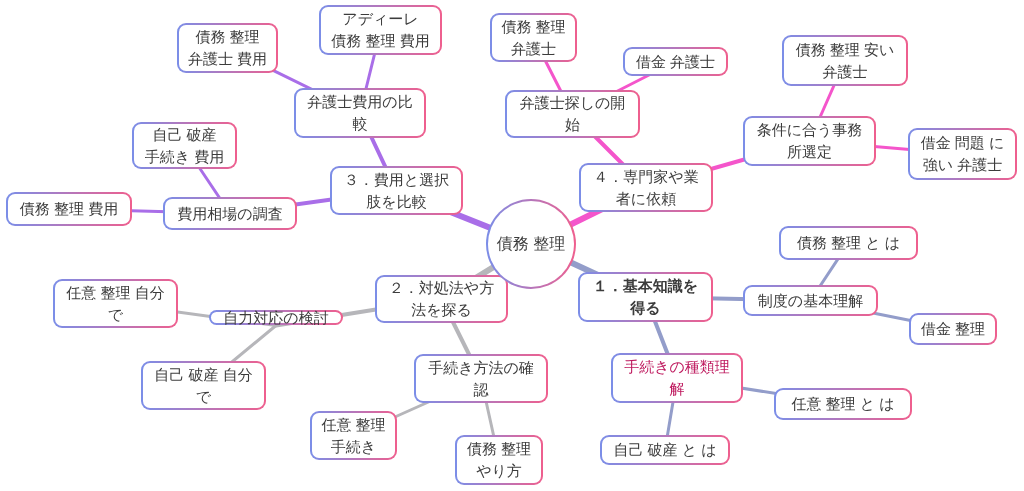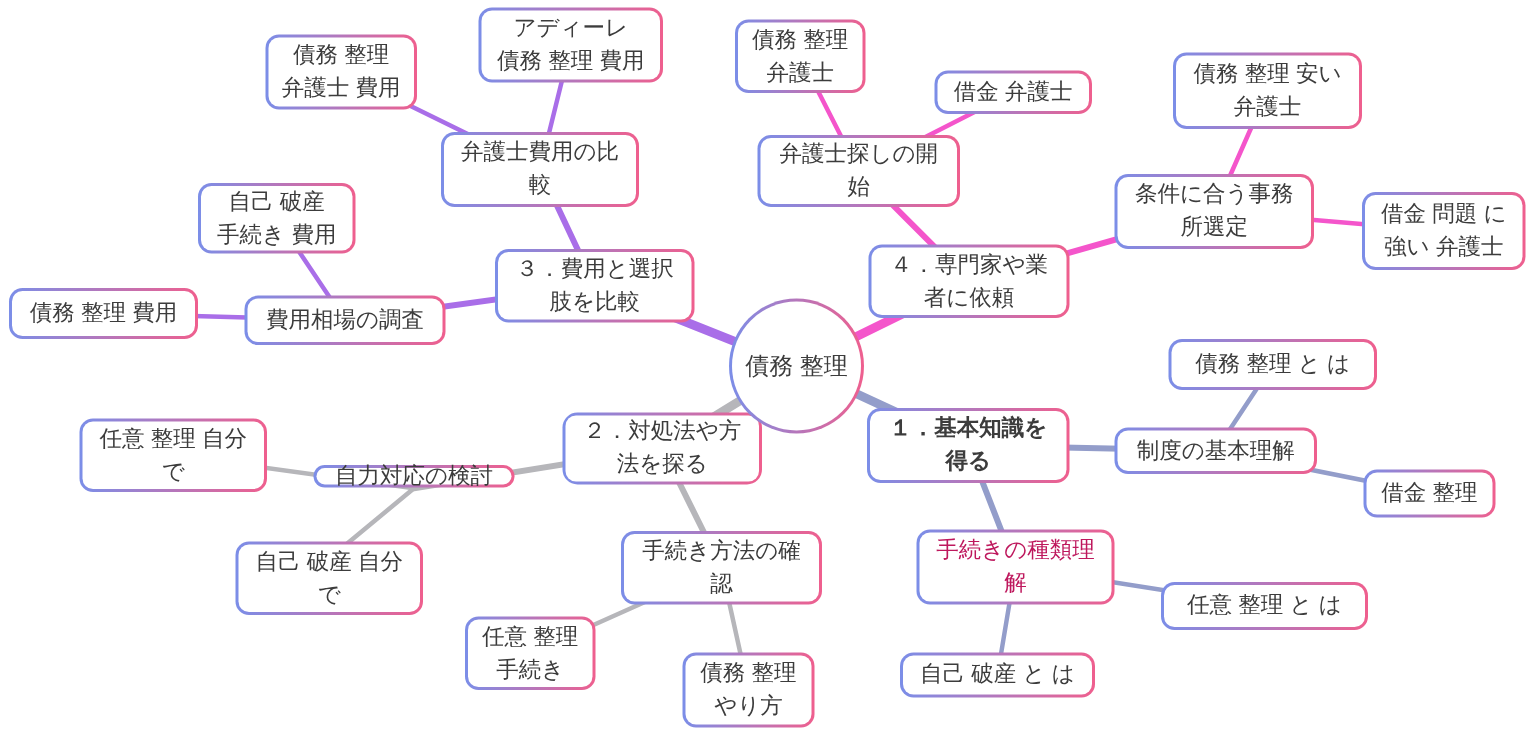--- a/index.html
+++ b/index.html
@@ -132,32 +132,32 @@
       <div class="node" style="left: 611px; top: 353px; width: 132px; height: 50px; background: linear-gradient(90deg, rgb(123, 142, 232), rgb(239, 95, 142));">
         <div class="node-in" style="color: #be185d;">手続きの種類理
 解</div>
       </div>
       <div class="node" style="left: 774px; top: 388px; width: 138px; height: 32px; background: linear-gradient(90deg, rgb(123, 142, 232), rgb(239, 95, 142));">
         <div class="node-in" style="color: rgb(60, 60, 60);">任意 整理 と は</div>
       </div>
       <div class="node" style="left: 600px; top: 435px; width: 130px; height: 30px; background: linear-gradient(90deg, rgb(123, 142, 232), rgb(239, 95, 142));">
         <div class="node-in" style="color: rgb(60, 60, 60);">自己 破産 と は</div>
       </div>
-      <div class="node" style="left: 375px; top: 275px; width: 133px; height: 48px; background: linear-gradient(90deg, rgb(123, 142, 232), rgb(239, 95, 142)); border-radius: 10px;">
+      <div class="node" style="left: 375px; top: 275px; width: 133px; height: 48px; background: linear-gradient(90deg, rgb(123, 142, 232), rgb(239, 95, 142));">
         <div class="node-in" style="color: rgb(60, 60, 60);">２．対処法や方
 法を探る</div>
       </div>
       <div class="node" style="left: 209px; top: 310px; width: 134px; height: 15px; background: linear-gradient(90deg, rgb(123, 142, 232), rgb(239, 95, 142));">
         <div class="node-in" style="color: rgb(60, 60, 60);">自力対応の検討</div>
       </div>
       <div class="node" style="left: 53px; top: 279px; width: 125px; height: 49px; background: linear-gradient(90deg, rgb(123, 142, 232), rgb(239, 95, 142));">
         <div class="node-in" style="color: rgb(60, 60, 60);">任意 整理 自分
 で</div>
       </div>
-      <div class="node" style="left: 157px; top: 361px; width: 125px; height: 49px; background: linear-gradient(90deg, rgb(123, 142, 232), rgb(239, 95, 142));">
+      <div class="node" style="left: 141px; top: 361px; width: 125px; height: 49px; background: linear-gradient(90deg, rgb(123, 142, 232), rgb(239, 95, 142));">
         <div class="node-in" style="color: rgb(60, 60, 60);">自己 破産 自分
 で</div>
       </div>
       <div class="node" style="left: 414px; top: 354px; width: 134px; height: 49px; background: linear-gradient(90deg, rgb(123, 142, 232), rgb(239, 95, 142));">
         <div class="node-in" style="color: rgb(60, 60, 60);">手続き方法の確
 認</div>
       </div>
       <div class="node" style="left: 310px; top: 411px; width: 87px; height: 49px; background: linear-gradient(90deg, rgb(123, 142, 232), rgb(239, 95, 142));">
         <div class="node-in" style="color: rgb(60, 60, 60);">任意 整理
 手続き</div>

